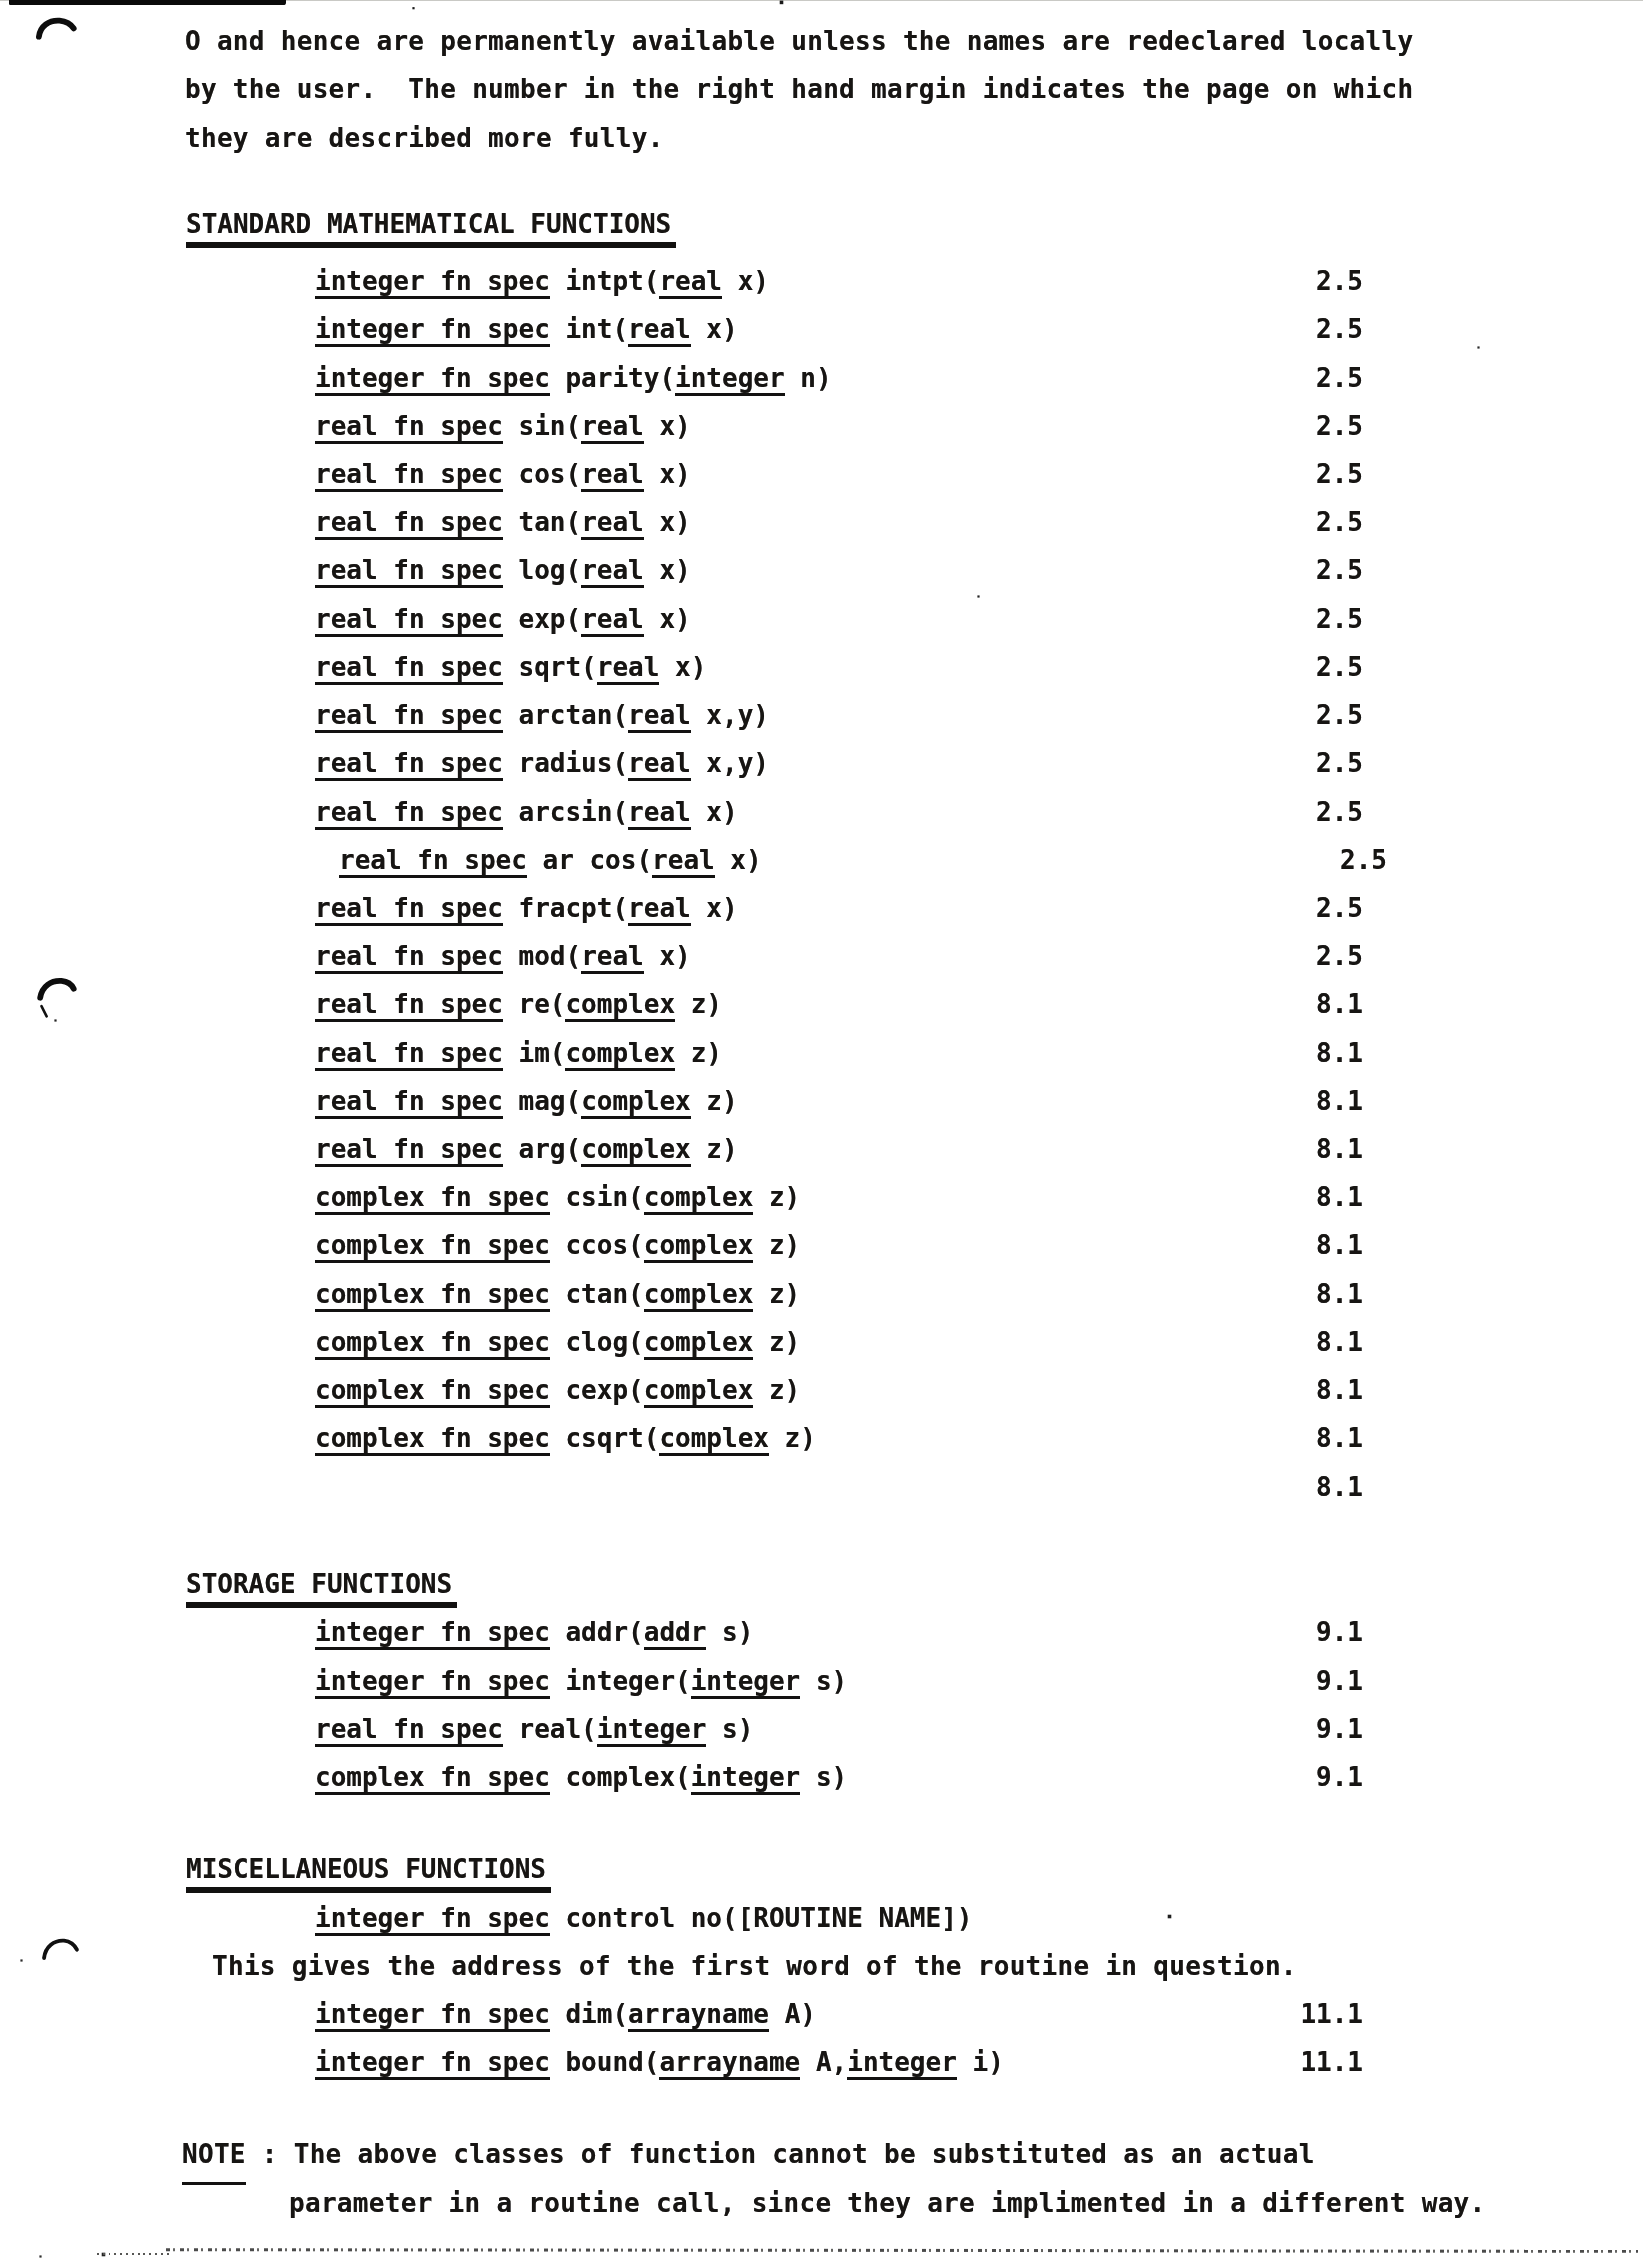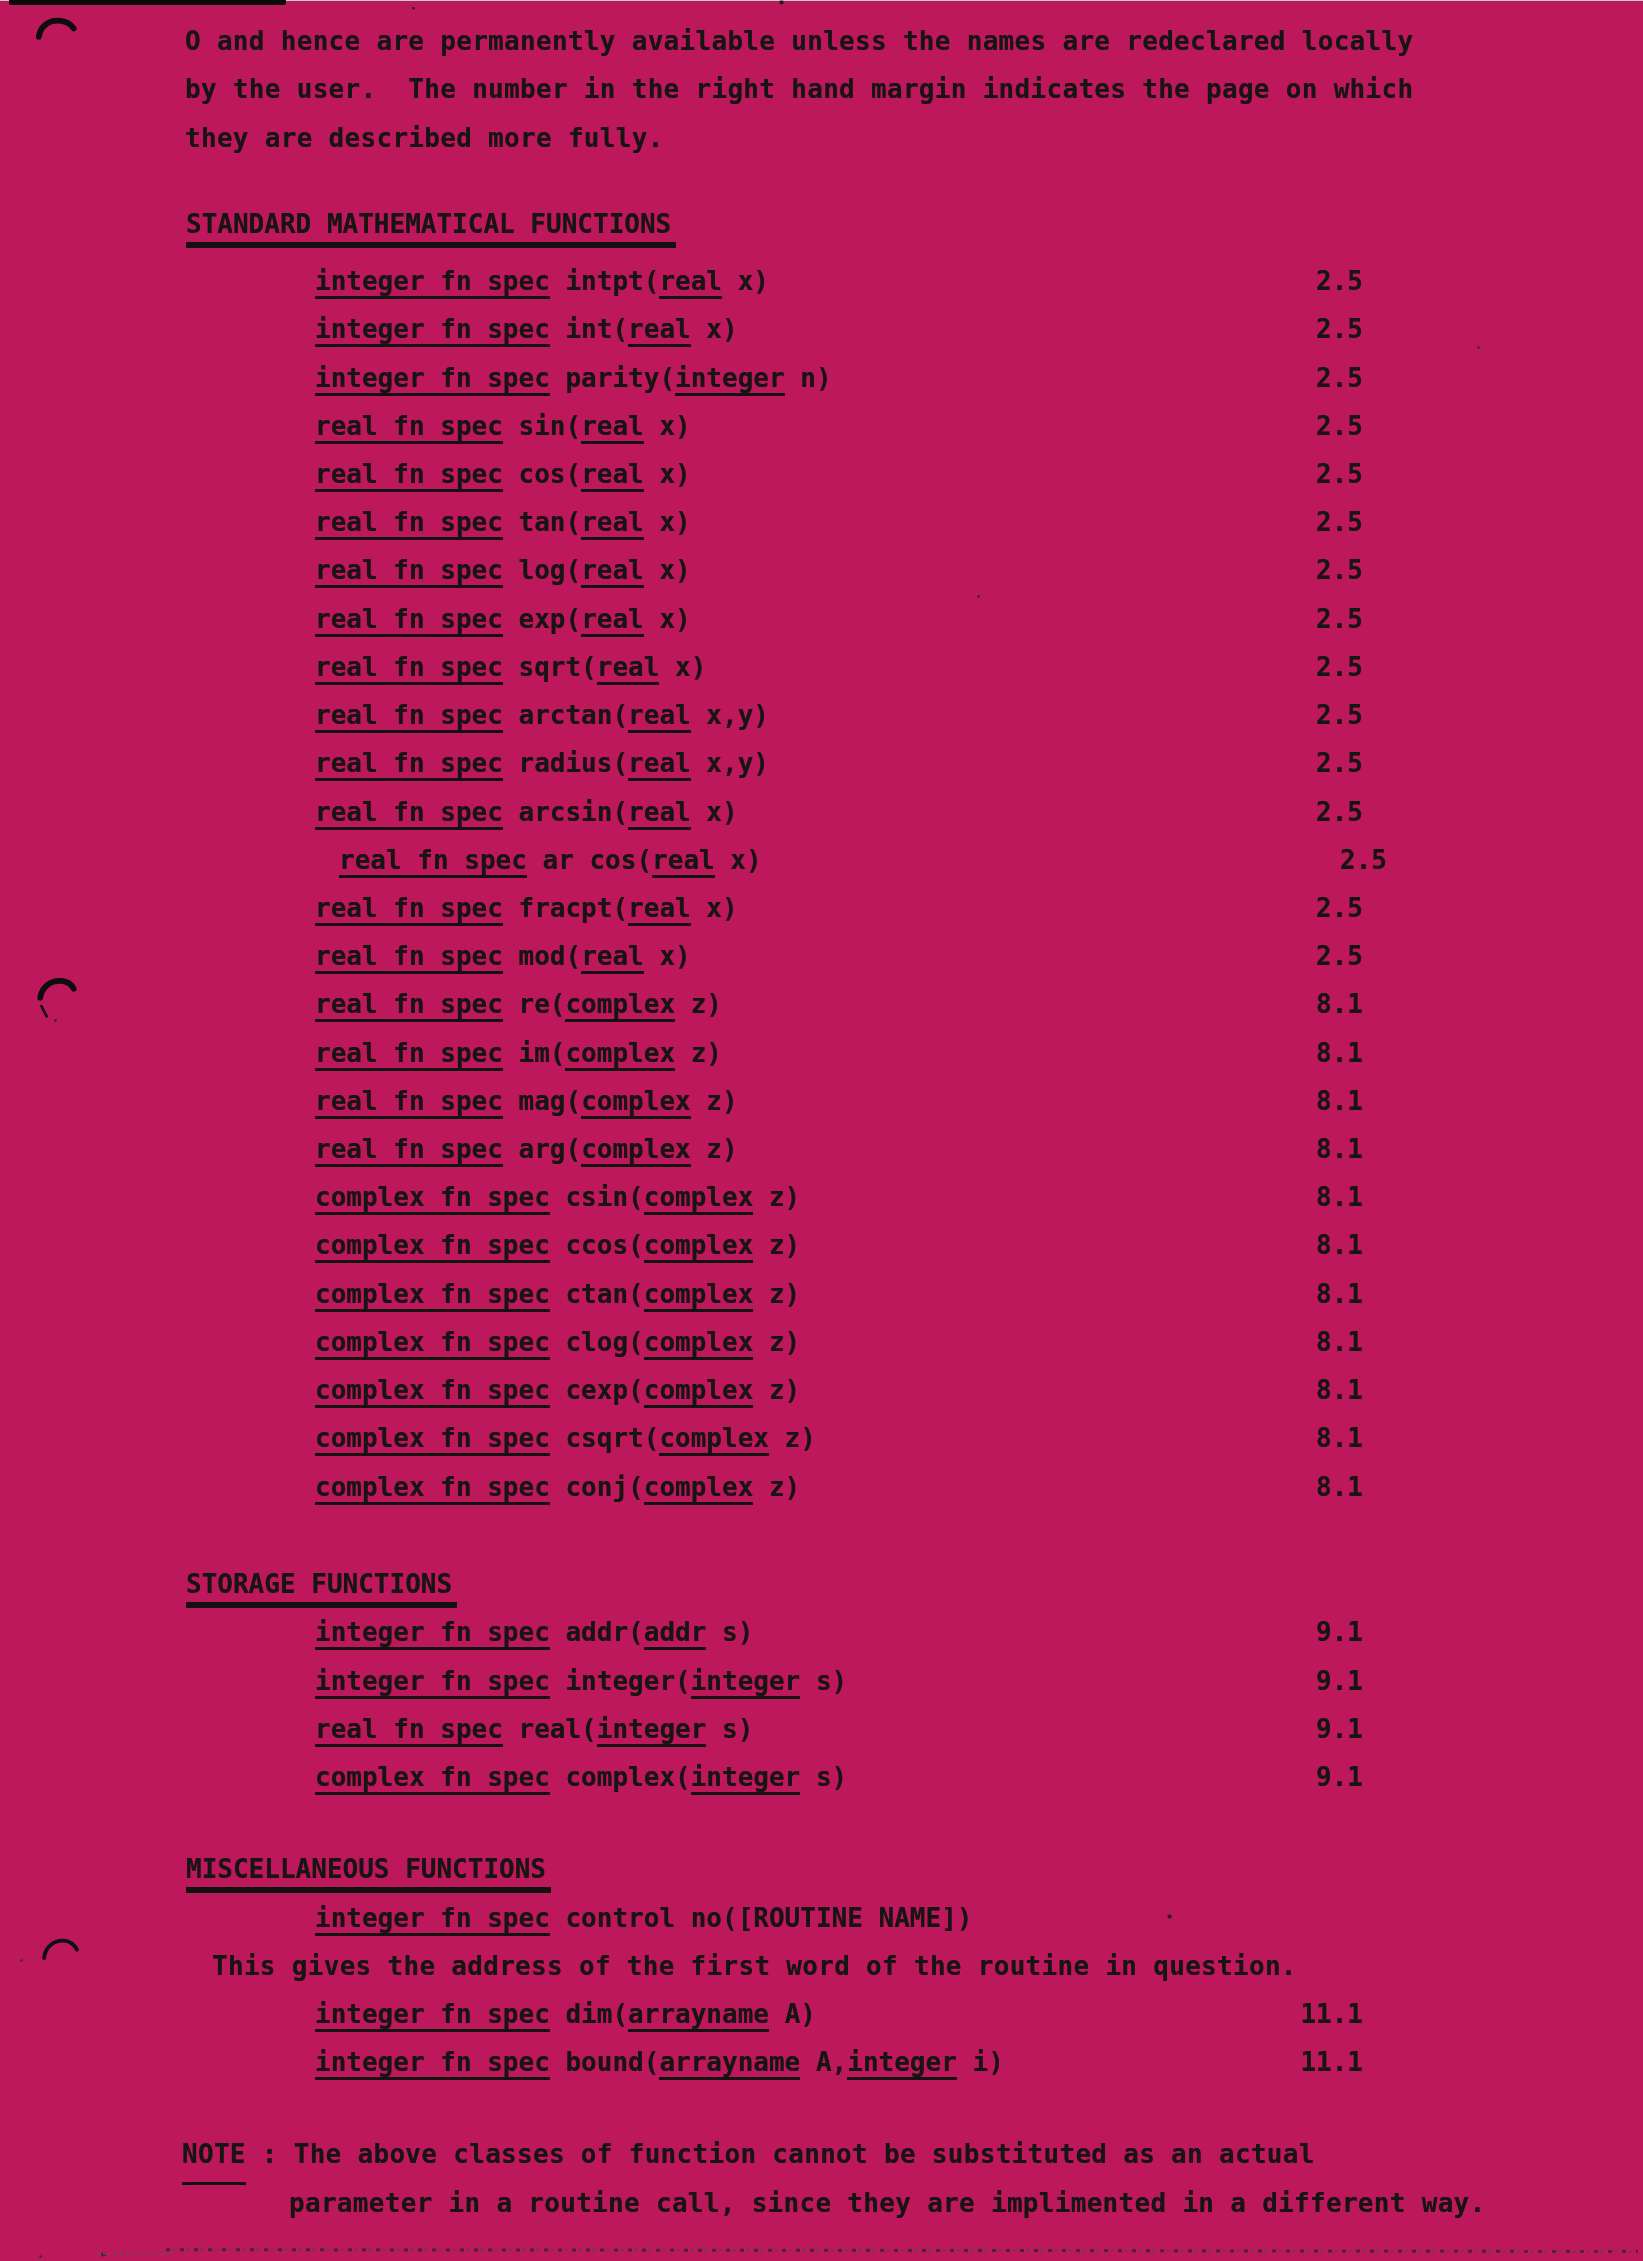--- a/index.html
+++ b/index.html
@@ -1,19 +1,19 @@
 <!DOCTYPE html>
 <html style="font-size:10.3px"><head>
 <meta charset="utf-8">
 <title>Scanned manual page</title>
 <style>
   html,body{margin:0;padding:0;background:#e9e9e6;}
   .page{
     position:relative; width:1644px; height:2261px; overflow:hidden;
-    background:#be185d; color:#171513;
+    background:#ffffff; color:#171513;
     font-family:"DejaVu Sans Mono","Liberation Mono",monospace;
     font-weight:700; font-size:26px; line-height:1;
     text-shadow:0 0 0.6px rgba(20,18,16,.55);
   }
   .abs{position:absolute;}
   .line{white-space:pre; letter-spacing:0.3px;}
   .heading{white-space:pre;}
   .hul{display:inline-block; padding:0 5.2px 4.5px 0; border-bottom:6.4px solid #121110;}
   .fnrow{left:0; width:1620px; white-space:pre;}
   .fnrow .entry{margin-left:315px; display:inline-block;}
@@ -82,21 +82,21 @@
       <div class="abs fnrow" style="top: 991px;"><span class="entry"><span class="ul">real fn spec</span><span> re(</span><span class="ul">complex</span><span> z)</span></span><span class="pageref">8.1</span></div>
       <div class="abs fnrow" style="top: 1040px;"><span class="entry"><span class="ul">real fn spec</span><span> im(</span><span class="ul">complex</span><span> z)</span></span><span class="pageref">8.1</span></div>
       <div class="abs fnrow" style="top: 1088px;"><span class="entry"><span class="ul">real fn spec</span><span> mag(</span><span class="ul">complex</span><span> z)</span></span><span class="pageref">8.1</span></div>
       <div class="abs fnrow" style="top: 1136px;"><span class="entry"><span class="ul">real fn spec</span><span> arg(</span><span class="ul">complex</span><span> z)</span></span><span class="pageref">8.1</span></div>
       <div class="abs fnrow" style="top: 1184px;"><span class="entry"><span class="ul">complex fn spec</span><span> csin(</span><span class="ul">complex</span><span> z)</span></span><span class="pageref">8.1</span></div>
       <div class="abs fnrow" style="top: 1232px;"><span class="entry"><span class="ul">complex fn spec</span><span> ccos(</span><span class="ul">complex</span><span> z)</span></span><span class="pageref">8.1</span></div>
       <div class="abs fnrow" style="top: 1281px;"><span class="entry"><span class="ul">complex fn spec</span><span> ctan(</span><span class="ul">complex</span><span> z)</span></span><span class="pageref">8.1</span></div>
       <div class="abs fnrow" style="top: 1329px;"><span class="entry"><span class="ul">complex fn spec</span><span> clog(</span><span class="ul">complex</span><span> z)</span></span><span class="pageref">8.1</span></div>
       <div class="abs fnrow" style="top: 1377px;"><span class="entry"><span class="ul">complex fn spec</span><span> cexp(</span><span class="ul">complex</span><span> z)</span></span><span class="pageref">8.1</span></div>
       <div class="abs fnrow" style="top: 1425px;"><span class="entry"><span class="ul">complex fn spec</span><span> csqrt(</span><span class="ul">complex</span><span> z)</span></span><span class="pageref">8.1</span></div>
-      <div class="abs fnrow" style="top: 1474px;"><span class="entry"><span class="ul">complex fn spec</span><span> conj(</span><span class="ul">complex</span><span> z)</span></span><span class="pageref">8.1</span></div>
+      <div class="abs fnrow" style="top: 1474px;"><span class="pageref">8.1</span></div>
       <div class="abs heading" style="left: 186px; top: 1571px;"><span class="hul">STORAGE FUNCTIONS</span></div>
       <div class="abs fnrow" style="top: 1619px;"><span class="entry"><span class="ul">integer fn spec</span><span> addr(</span><span class="ul">addr</span><span> s)</span></span><span class="pageref">9.1</span></div>
       <div class="abs fnrow" style="top: 1668px;"><span class="entry"><span class="ul">integer fn spec</span><span> integer(</span><span class="ul">integer</span><span> s)</span></span><span class="pageref">9.1</span></div>
       <div class="abs fnrow" style="top: 1716px;"><span class="entry"><span class="ul">real fn spec</span><span> real(</span><span class="ul">integer</span><span> s)</span></span><span class="pageref">9.1</span></div>
       <div class="abs fnrow" style="top: 1764px;"><span class="entry"><span class="ul">complex fn spec</span><span> complex(</span><span class="ul">integer</span><span> s)</span></span><span class="pageref">9.1</span></div>
       <div class="abs heading" style="left: 186px; top: 1856px;"><span class="hul">MISCELLANEOUS FUNCTIONS</span></div>
       <div class="abs fnrow" style="top: 1905px;"><span class="entry"><span class="ul">integer fn spec</span><span> control no([ROUTINE NAME])</span></span></div>
       <div class="abs bodyline" style="top: 1953px; left: 184px; margin-left: 28px;">This gives the address of the first word of the routine in question.</div>
       <div class="abs fnrow" style="top: 2001px;"><span class="entry"><span class="ul">integer fn spec</span><span> dim(</span><span class="ul">arrayname</span><span> A)</span></span><span class="pageref">11.1</span></div>
       <div class="abs fnrow" style="top: 2049px;"><span class="entry"><span class="ul">integer fn spec</span><span> bound(</span><span class="ul">arrayname</span><span> A,</span><span class="ul">integer</span><span> i)</span></span><span class="pageref">11.1</span></div>

